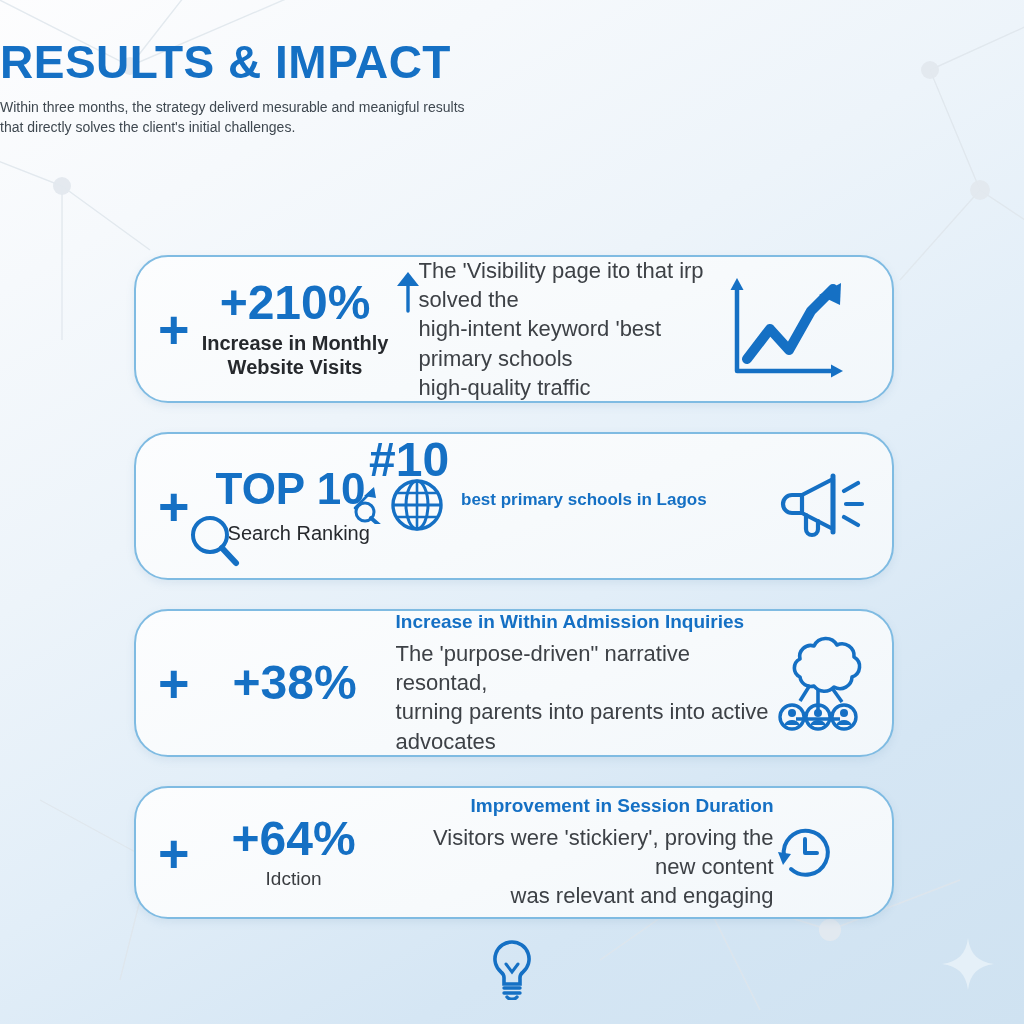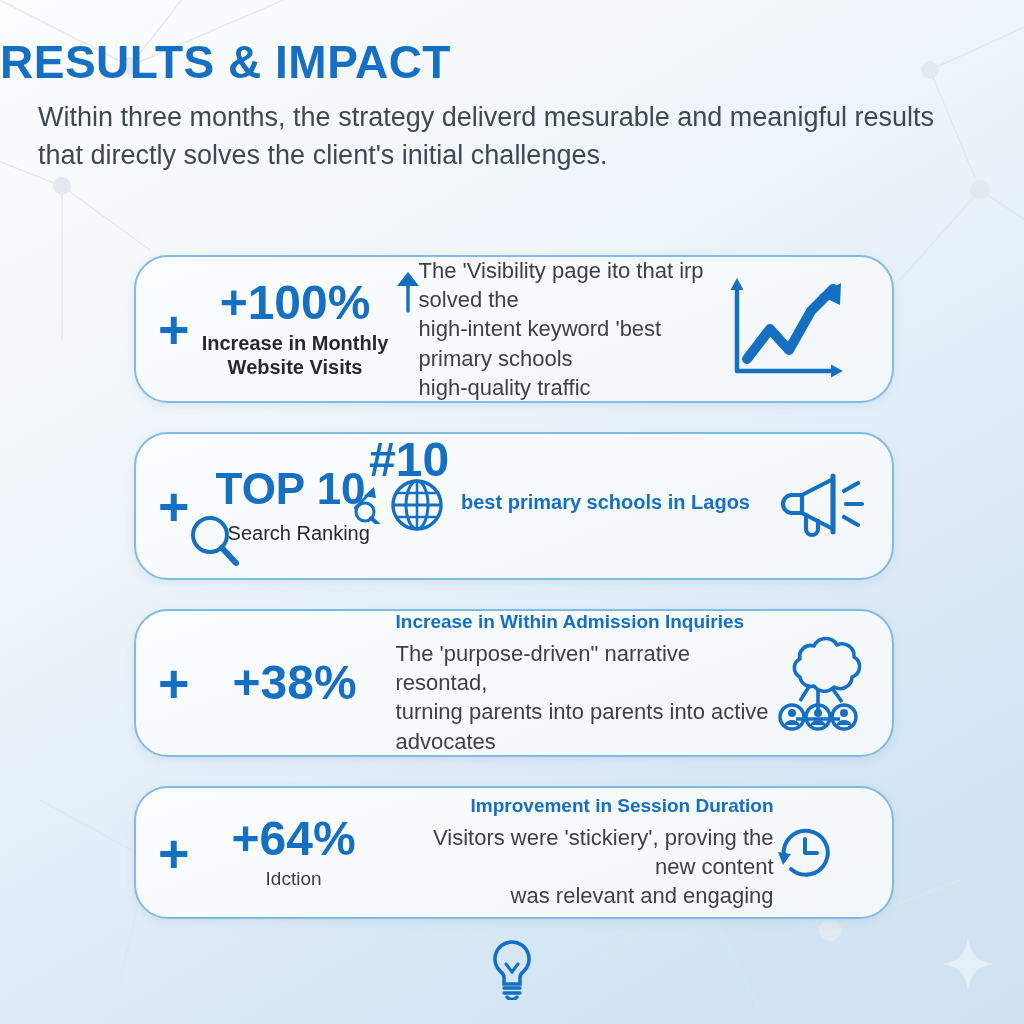--- a/index.html
+++ b/index.html
@@ -42,25 +42,24 @@
   }
   .page-title {
     font-size: 46px;
     font-weight: bold;
     letter-spacing: 0.5px;
     color: #1570c4;
     line-height: 1.15;
   }
   .page-subtitle {
     margin-top: 9px;
-    font-size: 27px;
+    font-size: 14px;
     color: #3f4850;
     line-height: 1.42;
     font-weight: 400;
-    margin-left: 38px;
   }
 
   
   .cards {
     position: absolute;
     top: 255px;
     left: 134px;
     width: 760px;
     z-index: 3;
   }
@@ -120,21 +119,21 @@
     color: #1570c4;
     line-height: 1.3;
     margin-bottom: 4px;
   }
   .desc-text {
     font-size: 22px;
     color: #3d4146;
     line-height: 1.33;
   }
   .desc-text-blue {
-    font-size: 20px;
+    font-size: 17px;
     font-weight: bold;
     color: #1570c4;
     line-height: 1.3;
   }
 
   .card-icon {
     flex: 0 0 auto;
     margin-right: 26px;
     display: flex;
     align-items: center;
@@ -230,21 +229,21 @@
     <div>that directly solves the client's initial challenges.</div>
   </div>
 </div>
 
 <div class="cards">
 
   <div class="card card-1">
     <div class="plus-sign">+</div>
 
     <div class="stat-block c1-stat">
-      <div class="stat-value">+100%</div>
+      <div class="stat-value">+210%</div>
       <div class="stat-label">
         <div>Increase in Monthly</div>
         <div>Website Visits</div>
       </div>
       <svg class="c1-arrow" width="34" height="44" viewBox="0 0 34 44">
         <path d="M17 42 L17 8" stroke="#1570c4" stroke-width="3.4" fill="none" stroke-linecap="round"></path>
         <path d="M17 3 L28 17 L6 17 Z" fill="#1570c4"></path>
       </svg>
     </div>
 

